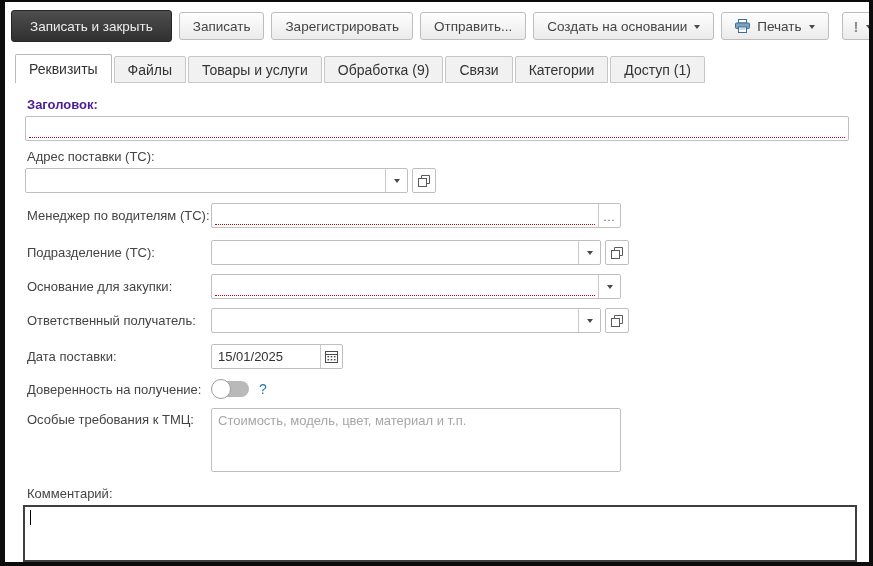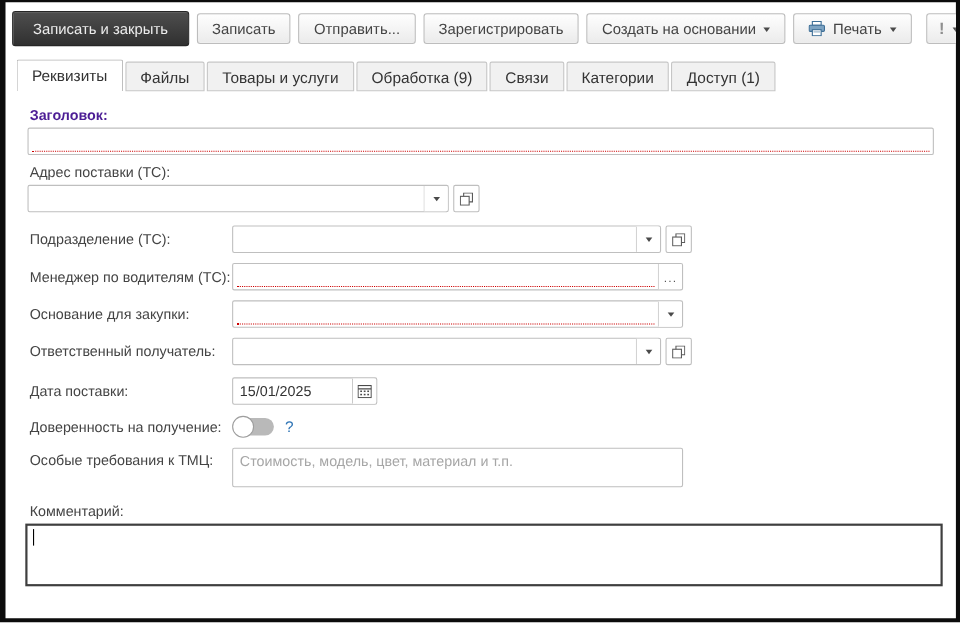--- a/index.html
+++ b/index.html
@@ -78,21 +78,21 @@
   .row.top { align-items:flex-start; }
   .row-label { width:186px; flex:0 0 186px; padding-left:2px; }
   .row.top .row-label { padding-top:4px; }
 
   .w-address { width:383px; }
   .w-mid { width:390px; }
   .w-wide { width:410px; }
   .w-date { width:132px; }
 
   textarea.special {
-    width:410px; height:36px; border:1px solid #bfbfbf; border-radius:2px;
+    width:410px; height:64px; border:1px solid #bfbfbf; border-radius:2px;
     font-family:inherit; font-size:13px; color:#333; padding:4px 6px; resize:none; outline:none;
   }
   textarea.special::placeholder { color:#a6a6a6; }
 
   
   .toggle { position:relative; width:36px; height:16px; background:#b9b9b9; border-radius:8px; margin-left:2px; cursor:pointer; }
   .toggle .knob {
     position:absolute; left:-2px; top:-2px; width:20px; height:20px;
     background:#fff; border:1px solid #9e9e9e; border-radius:50%;
   }
@@ -116,24 +116,24 @@
 <div class="window">
 
   <div class="toolbar">
     <button class="btn primary">
       <span>Записать и закрыть</span>
     </button>
     <button class="btn">
       <span>Записать</span>
     </button>
     <button class="btn">
+      <span>Зарегистрировать</span>
+    </button>
+    <button class="btn">
       <span>Отправить...</span>
-    </button>
-    <button class="btn">
-      <span>Зарегистрировать</span>
     </button>
     <button class="btn">
       <span>Создать на основании</span>
       <span class="dd-arrow"></span>
     </button>
     <button class="btn">
       <span class="icon">
         <svg width="15" height="14" viewBox="0 0 15 14">
           <rect x="3.5" y="0.5" width="8" height="3.5" fill="#ffffff" stroke="#3d6e96"></rect>
           <rect x="0.5" y="4" width="14" height="5.5" rx="1" fill="#7da3c2" stroke="#3d6e96"></rect>
@@ -197,50 +197,50 @@
       <div class="sq-btn">
         <span class="icon">
           <svg width="12" height="12" viewBox="0 0 12 12">
             <rect x="0.5" y="3.5" width="8" height="8" fill="#fff" stroke="#5a5a5a"></rect>
             <path d="M3.5 3.5 V0.5 H11.5 V8.5 H8.5" fill="none" stroke="#5a5a5a"></path>
           </svg>
         </span>
       </div>
     </div>
 
+    <div class="row">
+      <div class="lbl row-label">Менеджер по водителям (ТС):</div>
+      <div class="ctrl w-wide">
+        <div class="ctrl-input">
+          <input type="text" value="" style="">
+          <div class="req-line"></div>
+        </div>
+        <div class="ctrl-btn">
+          <span class="ellipsis-glyph"></span>
+        </div>
+      </div>
+    </div>
+
     <div class="row" style="margin-top:12px;">
       <div class="lbl row-label">Подразделение (ТС):</div>
       <div class="ctrl w-mid">
         <div class="ctrl-input">
           <input type="text" value="" style="">
         </div>
         <div class="ctrl-btn">
           <span class="dd-arrow"></span>
         </div>
       </div>
       <div class="sq-btn">
         <span class="icon">
           <svg width="12" height="12" viewBox="0 0 12 12">
             <rect x="0.5" y="3.5" width="8" height="8" fill="#fff" stroke="#5a5a5a"></rect>
             <path d="M3.5 3.5 V0.5 H11.5 V8.5 H8.5" fill="none" stroke="#5a5a5a"></path>
           </svg>
         </span>
-      </div>
-    </div>
-
-    <div class="row">
-      <div class="lbl row-label">Менеджер по водителям (ТС):</div>
-      <div class="ctrl w-wide">
-        <div class="ctrl-input">
-          <input type="text" value="" style="">
-          <div class="req-line"></div>
-        </div>
-        <div class="ctrl-btn">
-          <span class="ellipsis-glyph"></span>
-        </div>
       </div>
     </div>
 
     <div class="row">
       <div class="lbl row-label">Основание для закупки:</div>
       <div class="ctrl w-wide">
         <div class="ctrl-input">
           <input type="text" value="" style="">
           <div class="req-line"></div>
         </div>

